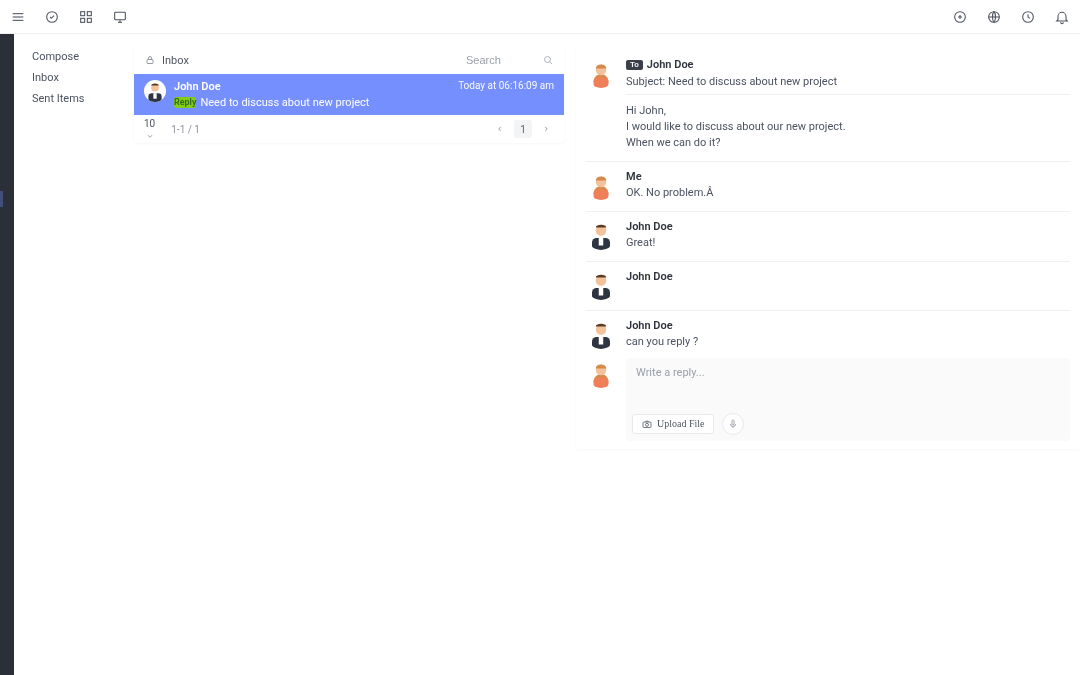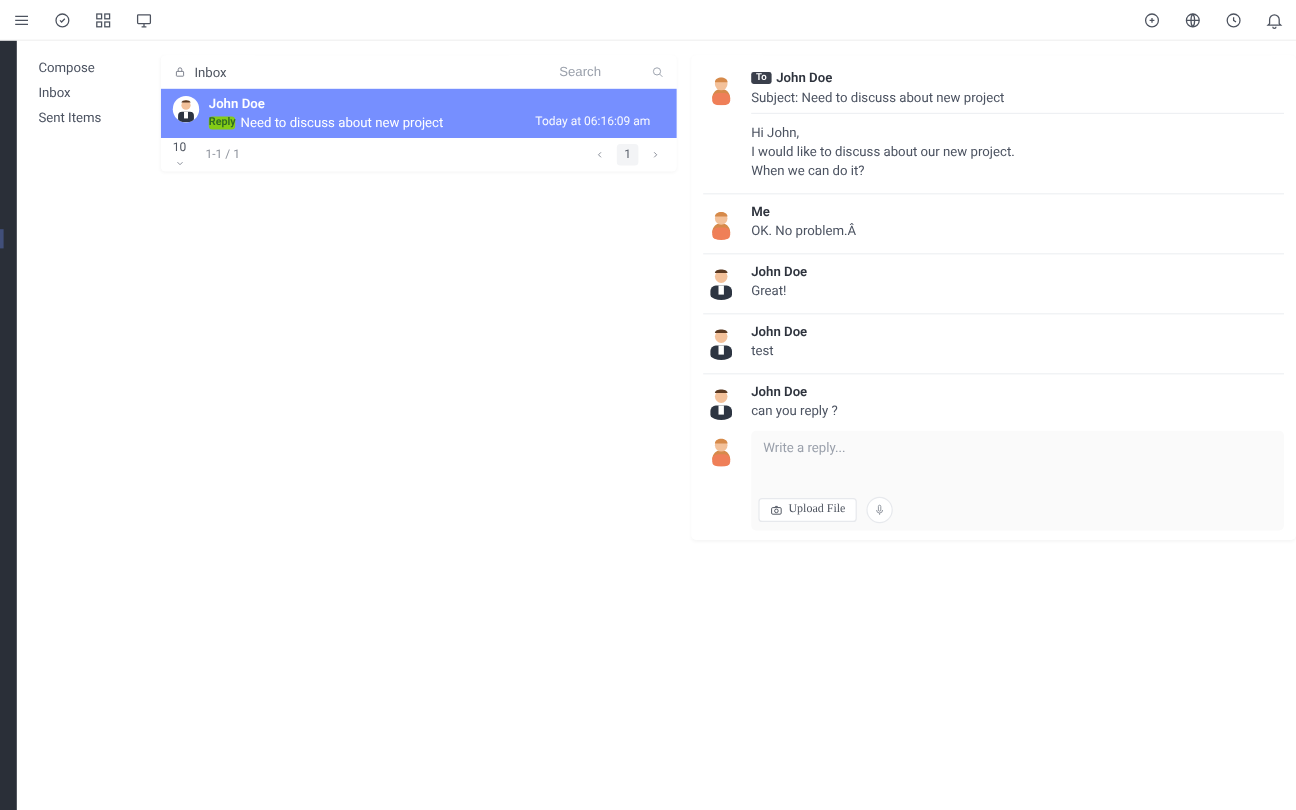--- a/index.html
+++ b/index.html
@@ -39,21 +39,21 @@
   .inbox-header .searchwrap { display:flex; align-items:center; gap:6px; }
   .inbox-header input { border:none; outline:none; font-size:11px; width:70px; color:#666; background:transparent; }
   .inbox-header input::placeholder { color:#9aa0ab; }
   .inbox-header .mag { width:12px; height:12px; color:#9aa0ab; }
   .inbox-header .mag svg { width:12px; height:12px; stroke:currentColor; fill:none; stroke-width:1.6; }
 
   .mail-row { background:#768fff; color:#fff; padding:6px 10px 6px 10px; display:flex; gap:8px; position:relative; }
   .mail-row .avatar { width:22px; height:22px; border-radius:50%; background:#fff; flex-shrink:0; display:flex; align-items:center; justify-content:center; overflow:hidden; }
   .mail-row .meta { flex:1; min-width:0; }
   .mail-row .from { font-size:11px; font-weight:600; }
-  .mail-row .time { position:absolute; right:22px; top:6px; font-size:10px; opacity:.95;margin-top:16px; }
+  .mail-row .time { position:absolute; right:10px; top:6px; font-size:10px; opacity:.95; }
   .mail-row .subjrow { display:flex; align-items:center; gap:4px; margin-top:3px; }
   .reply-pill { background:#84cc16; color:#2f6a22; font-size:9px; font-weight:600; padding:1px 0; border-radius:3px; line-height:1; }
   .mail-row .subject { font-size:11px; }
 
   .pager { height:28px; display:flex; align-items:center; padding:0 10px; gap:6px; font-size:10px; color:#8d929c; }
   .pager .sz { display:flex; align-items:center; gap:2px; color:#4f5560;flex-direction:column; }
   .pager .chev { width:10px; height:10px; color:#7b808c; }
   .pager .chev svg { width:10px; height:10px; stroke:currentColor; fill:none; stroke-width:1.8; }
   .pager .range { margin-left:10px; }
   .pager .spacer3 { flex:1; }
@@ -308,21 +308,20 @@
           <div class="av">
             <svg class="avatar-male" viewBox="0 0 40 40">
                 <circle cx="20" cy="14" r="7" fill="#f3c19a"></circle>
                 <path d="M13 10c0-5 14-5 14 0" fill="#5b3a22"></path>
                 <rect x="8" y="24" width="24" height="16" rx="6" fill="#2d3542"></rect>
                 <rect x="17" y="24" width="6" height="10" fill="#fff"></rect>
               </svg>
           </div>
           <div class="body">
             <div class="who">John Doe</div>
-            <div class="text">test</div>
           </div>
         </div>
 
         <hr class="hr">
 
         <div class="msg">
           <div class="av">
             <svg class="avatar-male" viewBox="0 0 40 40">
                 <circle cx="20" cy="14" r="7" fill="#f3c19a"></circle>
                 <path d="M13 10c0-5 14-5 14 0" fill="#5b3a22"></path>

